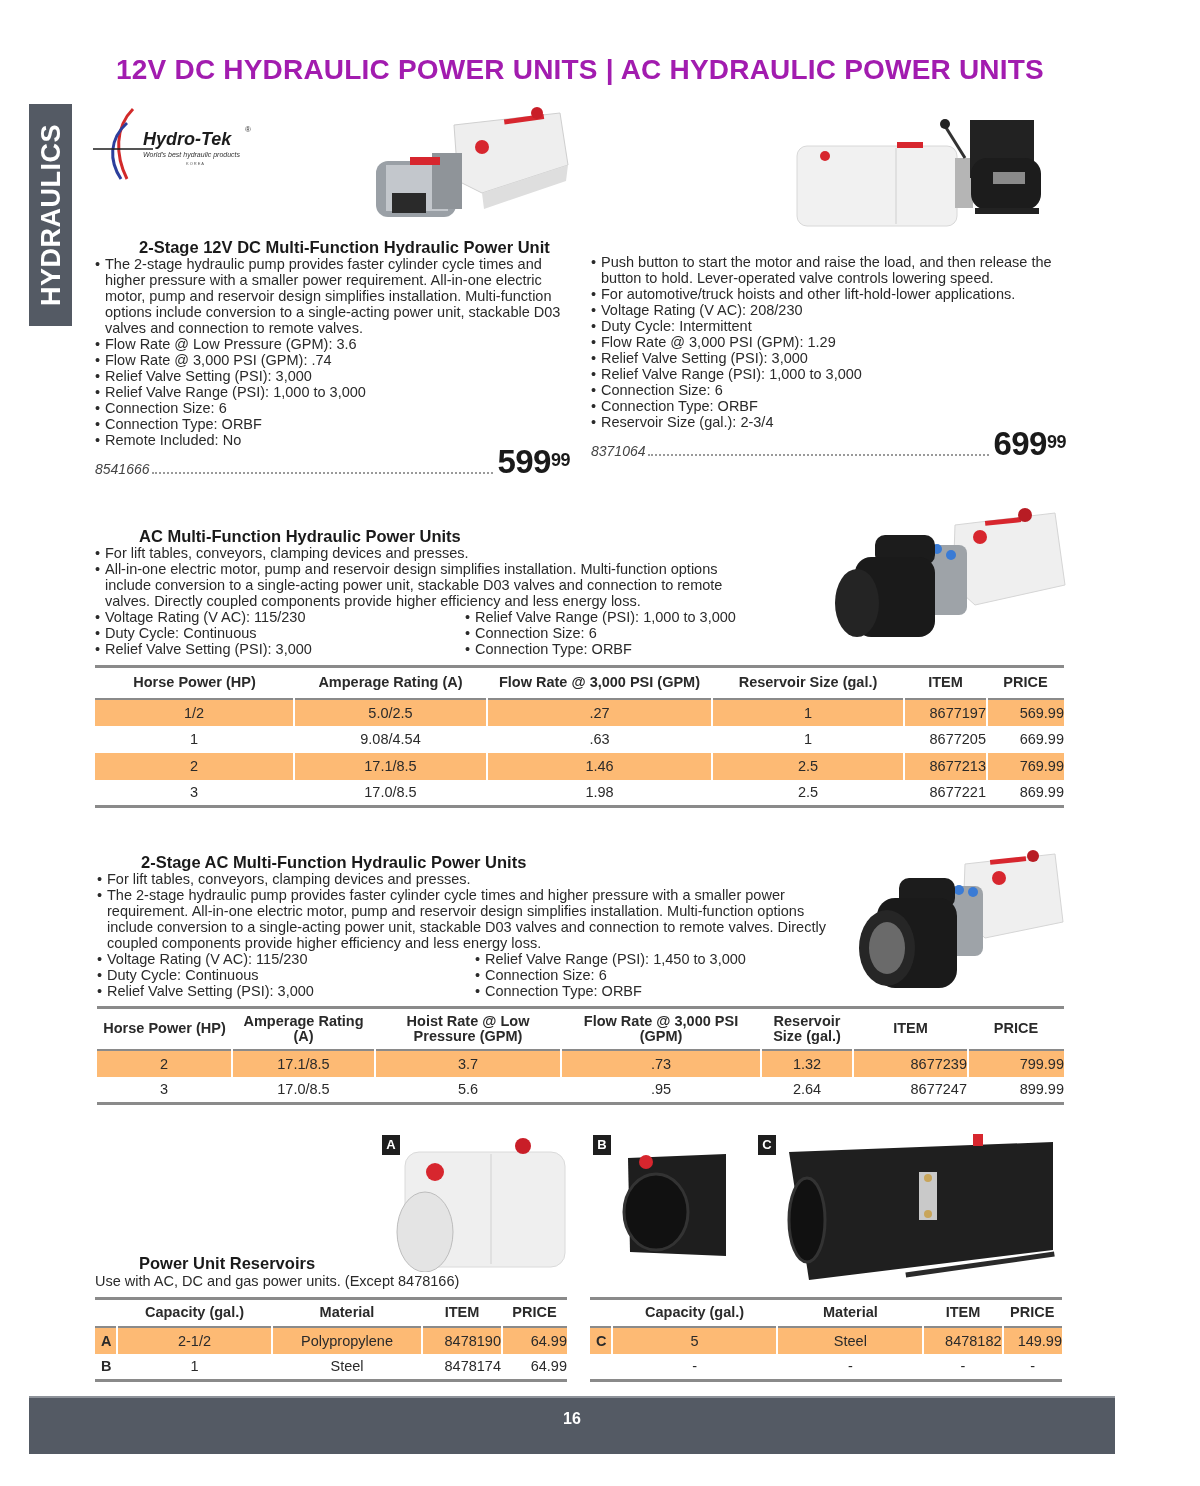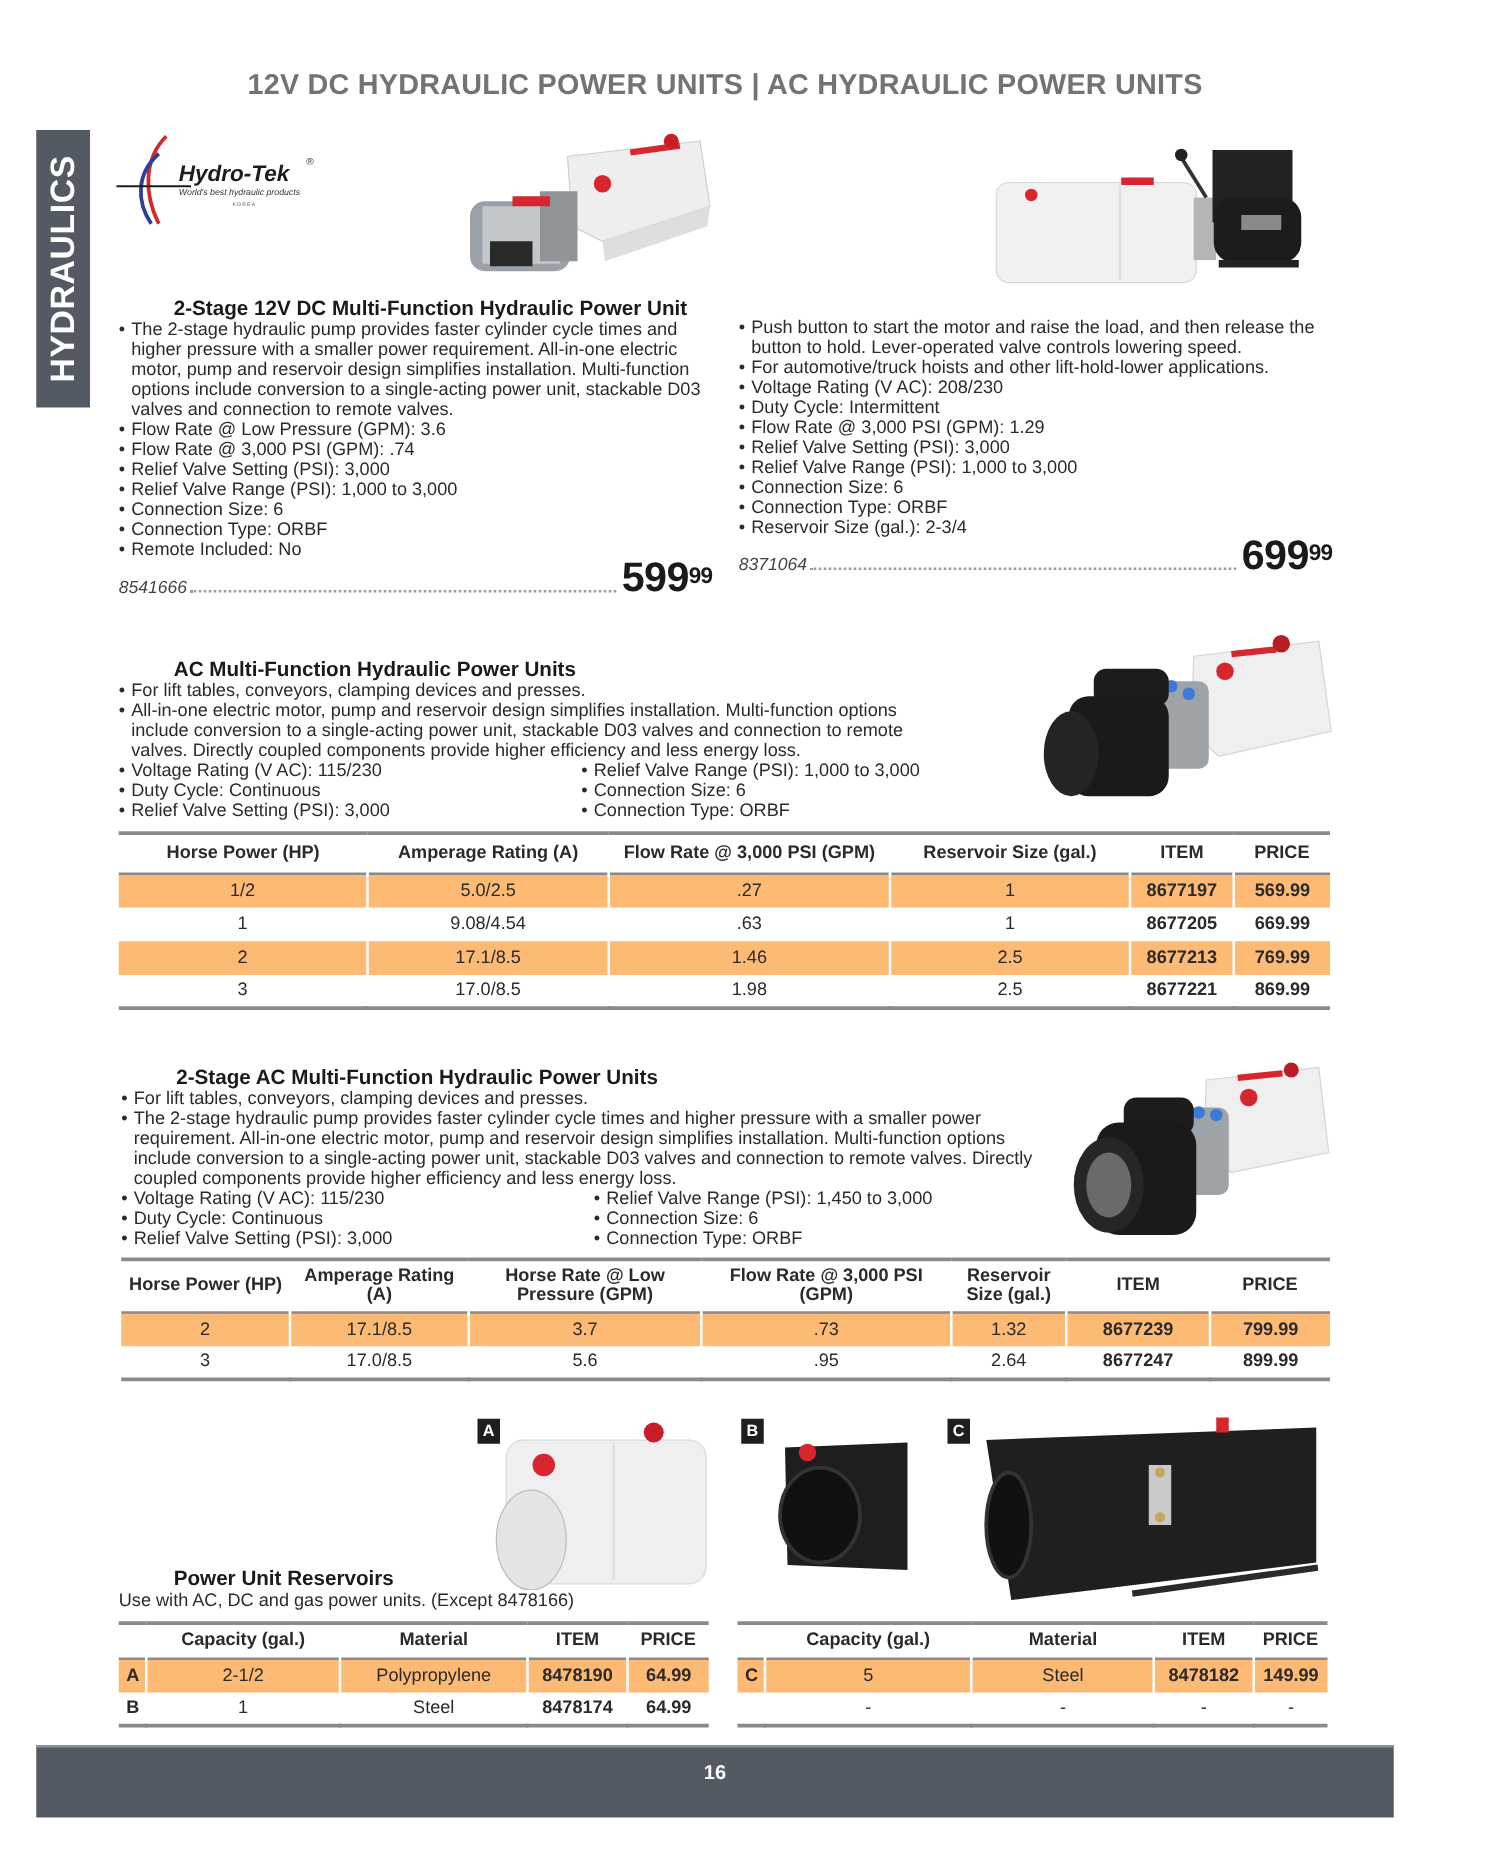--- a/index.html
+++ b/index.html
@@ -1,19 +1,19 @@
 <!DOCTYPE html>
 <html><head>
 <meta charset="utf-8">
 <style>
   * { box-sizing: border-box; margin: 0; padding: 0; }
   html, body { width: 1200px; height: 1486px; background: #ffffff; }
   body { position: relative; font-family: "Liberation Sans", sans-serif; color: #1f1f1f; overflow: hidden; }
 
-  .page-title { position: absolute; left: 0; top: 54px; width: 1160px; text-align: center; font-size: 23px; font-weight: bold; color: #737373; letter-spacing: 0.2px; }
+  .page-title { position: absolute; left: 0; top: 54px; width: 1160px; text-align: center; font-size: 28px; font-weight: bold; color: #a21caf; letter-spacing: 0.2px; }
 
   .side-tab { position: absolute; left: 29px; top: 104px; width: 43px; height: 222px; background: #545a64; }
   .side-tab span { position: absolute; left: 50%; top: 50%; transform: translate(-50%, -50%) rotate(-90deg); color: #fff; font-weight: bold; font-size: 27px; white-space: nowrap; letter-spacing: 0.5px; }
 
   .abs { position: absolute; }
   .prod-title { font-weight: bold; font-size: 16.5px; color: #1a1a1a; line-height: 18px; margin-left: 44px; }
   .bullets { list-style: none; font-size: 14.5px; line-height: 16px; color: #2a2a2a; }
   .bullets li { position: relative; padding-left: 10px; }
   .bullets li::before { content: "•"; position: absolute; left: 0; top: 0; }
 
@@ -23,21 +23,21 @@
   .price-big sup { font-size: 18px; vertical-align: top; position: relative; top: -2px; }
 
   .two-col { display: flex; }
   .two-col ul { flex: none; }
 
   table.spec { border-collapse: collapse; font-size: 14.5px; color: #2a2a2a; }
   table.spec th { font-weight: bold; text-align: center; color: #2a2a2a; font-size: 14.5px; line-height: 15px; }
   table.spec td { text-align: center; height: 27px; border-left: 2px solid #fff; }
   table.spec td:first-child { border-left: none; }
   table.spec tr.shade td { background: #fdba74; }
-  table.spec td.b { font-weight: bold; }
+  table.spec td.b { font-weight: normal; text-align: right; }
   table.spec thead tr { border-top: 3px solid #8a8a8a; border-bottom: 2px solid #8a8a8a; }
   table.spec tbody tr:last-child { border-bottom: 3px solid #8a8a8a; }
   table.spec td.letter { font-weight: bold; text-align: left; padding-left: 6px; }
 
   .img-box { position: absolute; }
   .badge { position: absolute; width: 18px; height: 20px; background: #1e1e1e; color: #fff; font-weight: bold; font-size: 13px; text-align: center; line-height: 20px; }
 
   .footer { position: absolute; left: 29px; top: 1396px; width: 1086px; height: 58px; background: #545a64; border-top: 2px solid #8e939a; }
   .footer span { position: absolute; left: 0; right: 0; top: 12px; text-align: center; color: #fff; font-weight: bold; font-size: 16px; }
 
@@ -270,21 +270,21 @@
       <col style="width:186px">
       <col style="width:200px">
       <col style="width:92px">
       <col style="width:115px">
       <col style="width:96px">
     </colgroup>
   <thead>
     <tr style="height:42px">
       <th>Horse Power (HP)</th>
       <th>Amperage Rating (A)</th>
-      <th>Horse Rate @ Low Pressure (GPM)</th>
+      <th>Hoist Rate @ Low Pressure (GPM)</th>
       <th>Flow Rate @ 3,000 PSI (GPM)</th>
       <th>Reservoir Size (gal.)</th>
       <th>ITEM</th>
       <th>PRICE</th>
     </tr>
   </thead>
   <tbody>
     <tr class="shade">
       <td>2</td>
         <td>17.1/8.5</td>

